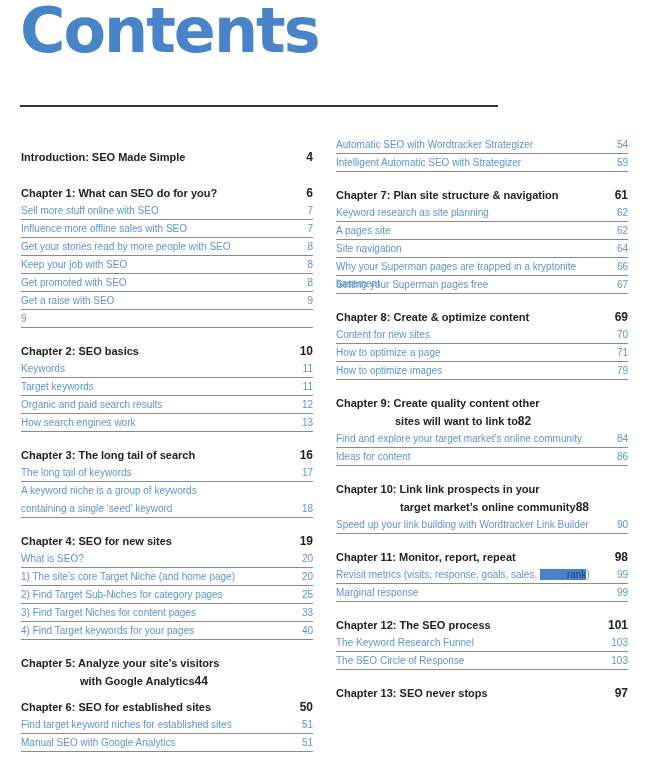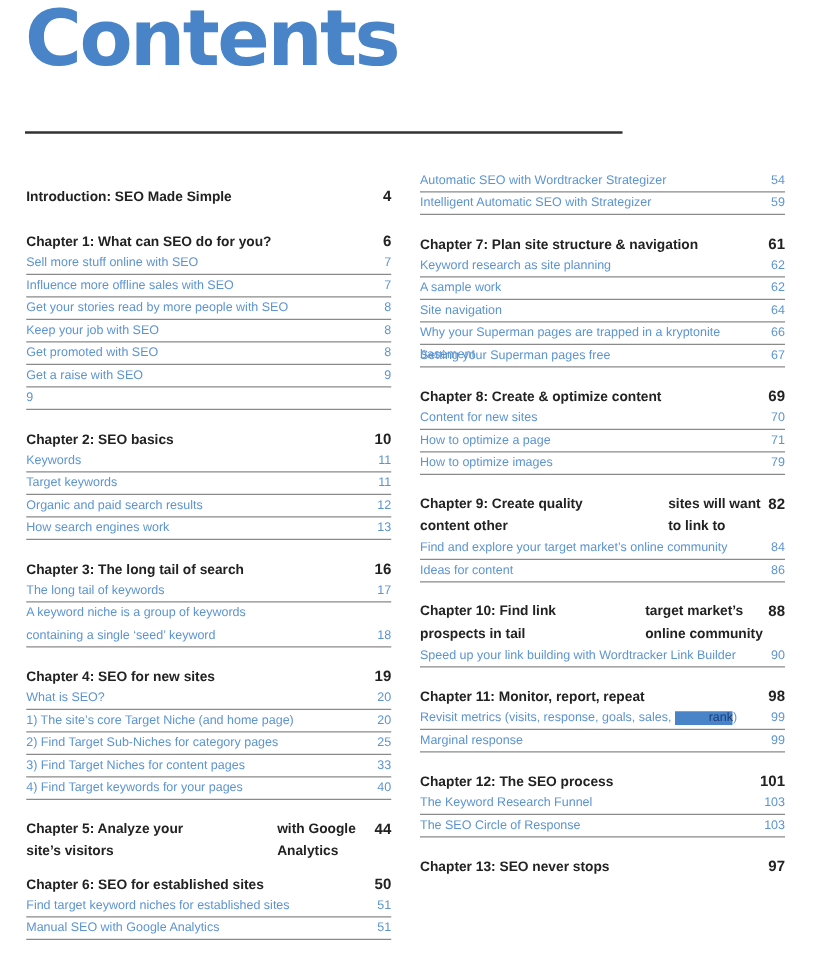--- a/index.html
+++ b/index.html
@@ -5,22 +5,22 @@
   html, body { margin:0; padding:0; background:#ffffff; }
   body { width:652px; height:777px; position:relative; overflow:hidden; font-family:"Liberation Sans", sans-serif; }
   .title { position:absolute; left:20px; top:-6px; font-family:"DejaVu Sans", sans-serif; font-weight:bold; font-size:62px; color:#4a84c8; letter-spacing:-2px; }
   .rule { position:absolute; left:20px; top:105px; width:478px; height:2px; background:#333; }
   .col { position:absolute; top:148px; }
   .col.left { left:21px; width:292px; }
   .col.right { left:336px; width:292px; }
   .chap { display:flex; justify-content:space-between; align-items:baseline; font-weight:bold; font-size:11px; color:#222; height:18px; line-height:18px; }
   .chap .num { font-size:12px; }
   .chap-block { margin-bottom:14px; }
-  .chap.two-line { height:auto; flex-direction:row; align-items:stretch; }
-  .chap.two-line .l2 { display:flex; justify-content:flex-end; padding-left:59px; height:18px; line-height:18px; }
+  .chap.two-line { height:auto; flex-direction:column; align-items:stretch; }
+  .chap.two-line .l2 { display:flex; justify-content:flex-start; padding-left:59px; height:18px; line-height:18px; }
   .chap.two-line.c10 .l2 { padding-left:64px; }
   .sec { display:flex; justify-content:space-between; font-size:10px; color:#5d94d0; height:18px; line-height:17px; border-bottom:1.4px solid #8a8a8a; box-sizing:border-box; }
   .sec.noline { border-bottom:none; }
   .hl { background:#4a84c8; color:#1c3f7a;padding-left:27px; }
 </style>
 </head>
 <body>
 
 <div class="title">Contents</div>
 <div class="rule"></div>
@@ -170,21 +170,21 @@
   <div class="chap-block">
       <div class="chap">
         <span>Chapter 7:  Plan site structure &amp; navigation</span>
         <span class="num">61</span>
       </div>
       <div class="sec">
         <span>Keyword research as site planning</span>
         <span>62</span>
       </div>
       <div class="sec">
-        <span>A sample work</span>
+        <span>A pages site</span>
         <span>62</span>
       </div>
       <div class="sec">
         <span>Site navigation</span>
         <span>64</span>
       </div>
       <div class="sec">
         <span>Why your Superman pages are trapped in a kryptonite basement</span>
         <span>66</span>
       </div>
@@ -223,21 +223,21 @@
         <span>Find and explore your target market’s online community</span>
         <span>84</span>
       </div>
       <div class="sec">
         <span>Ideas for content</span>
         <span>86</span>
       </div>
     </div>
   <div class="chap-block">
       <div class="chap two-line c10">
-        <span>Chapter 10:  Find link prospects in tail</span>
+        <span>Chapter 10:  Link link prospects in your</span>
         <div class="l2">
           <span>target market’s online community</span>
           <span class="num">88</span>
         </div>
       </div>
       <div class="sec">
         <span>Speed up your link building with Wordtracker Link Builder</span>
         <span>90</span>
       </div>
     </div>

